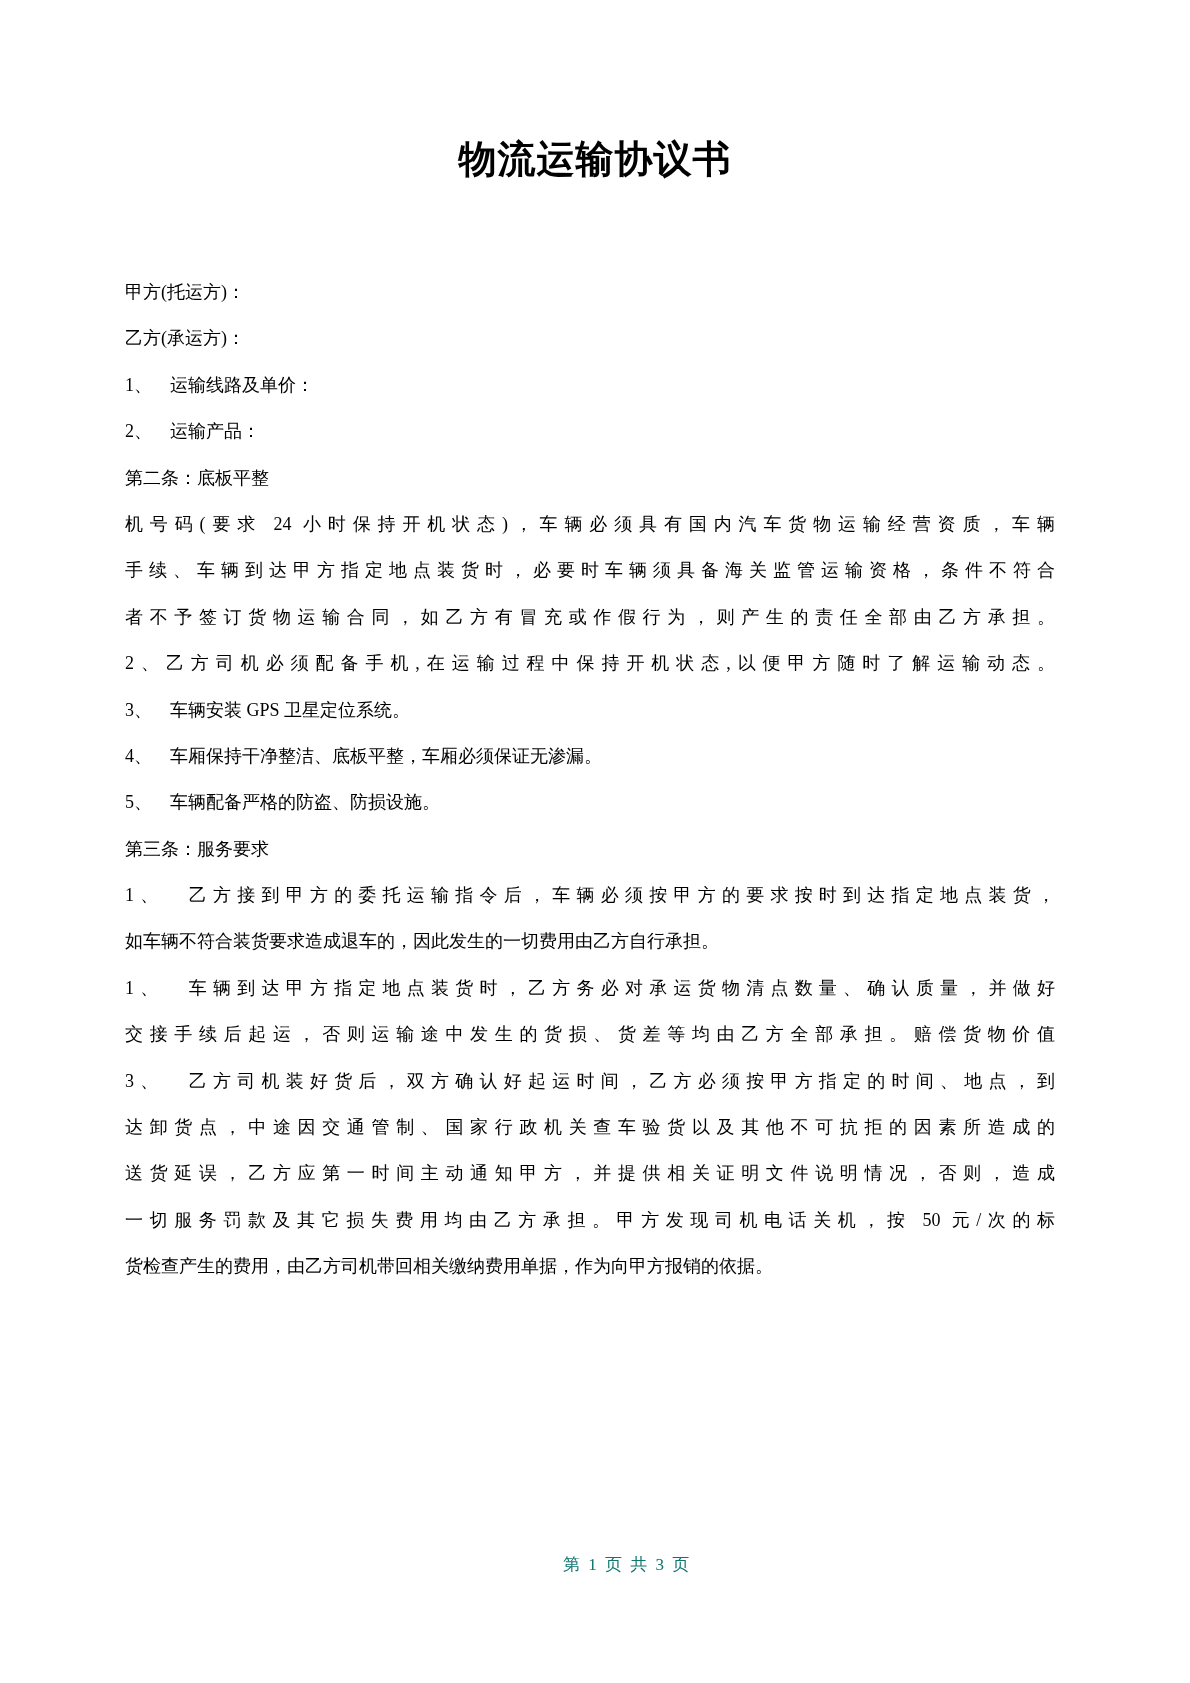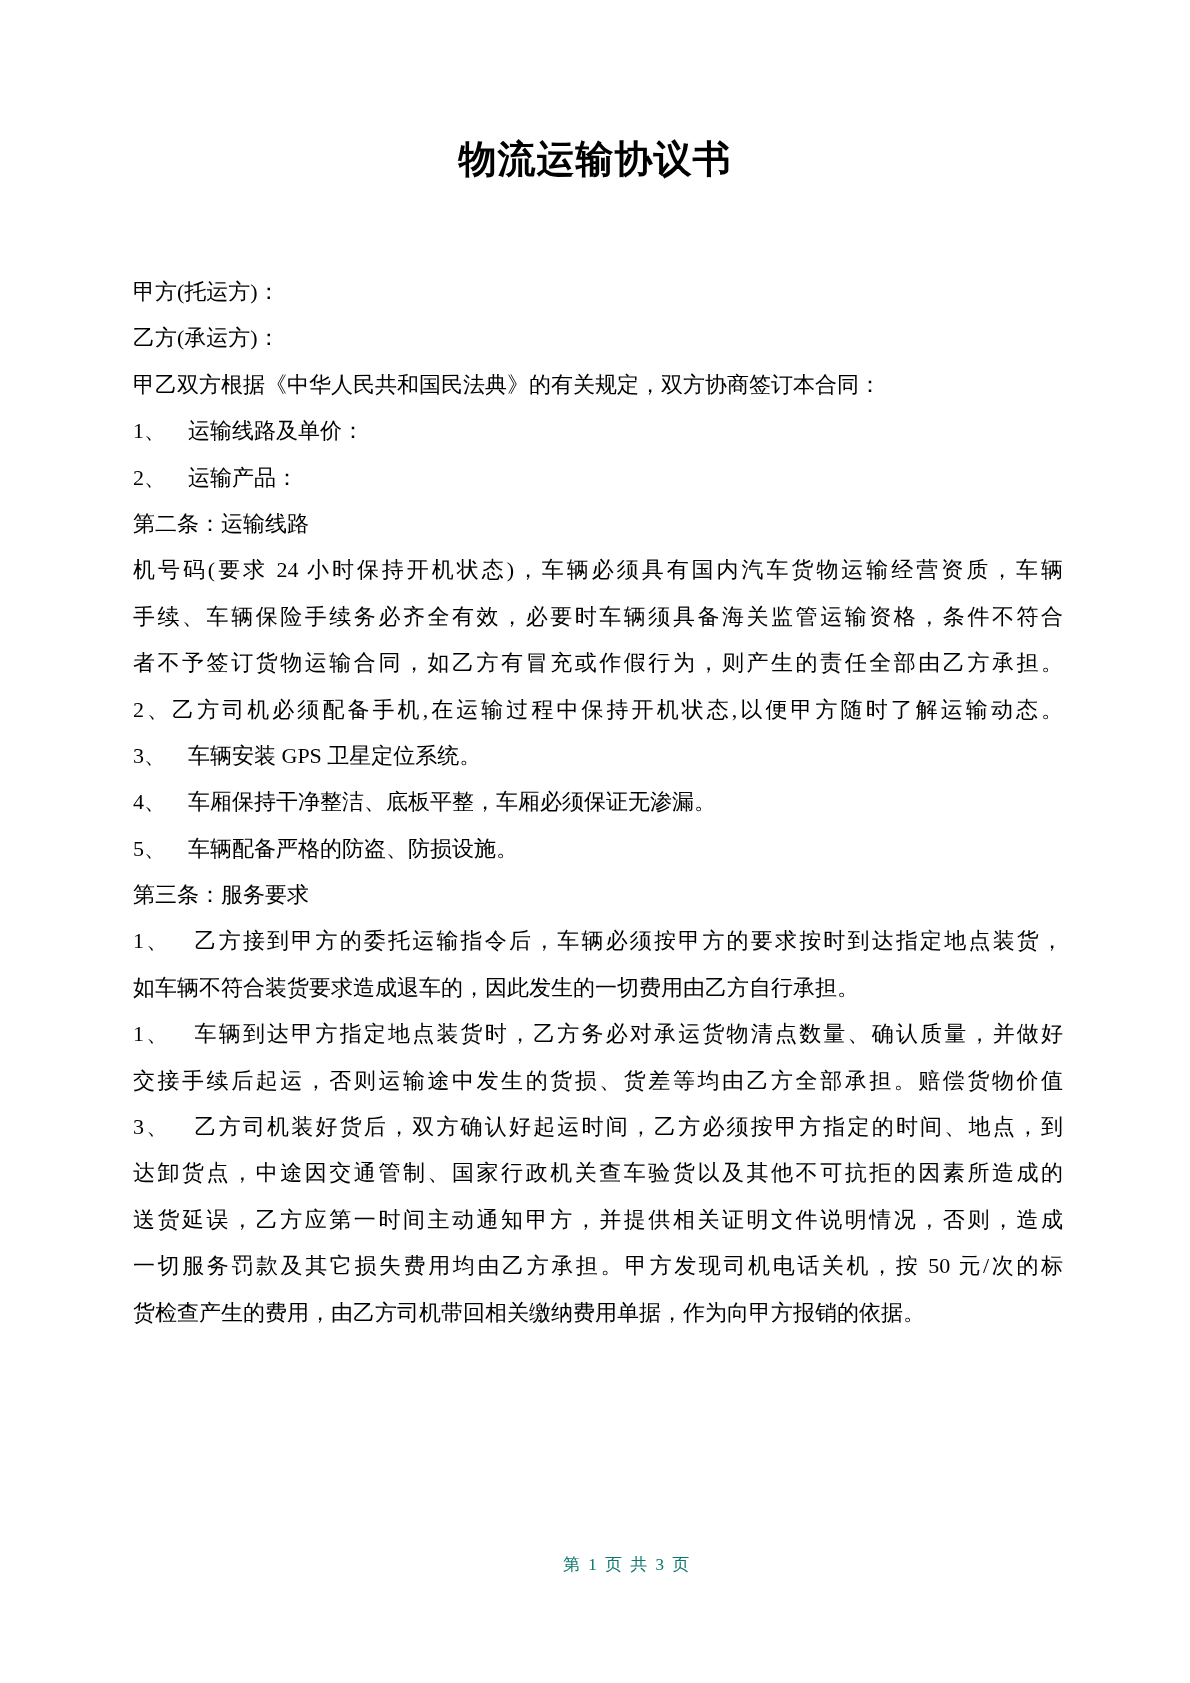--- a/index.html
+++ b/index.html
@@ -24,23 +24,23 @@
     margin: 0;
     text-align: center;
     font-size: 38px;
     font-weight: 700;
     line-height: 1.25;
     letter-spacing: 1px;
   }
   .content {
     position: absolute;
     top: 269px;
-    left: 133px;
+    left: 125px;
     width: 930px;
-    font-size: 22px;
+    font-size: 18px;
   }
   .line {
     height: 46.4px;
     line-height: 46.4px;
     text-align: left;
   }
   .line.full {
     text-align: justify;
     text-align-last: justify;
   }
@@ -58,26 +58,25 @@
 </style>
 </head>
 <body>
 
 <div class="page">
   <h1 class="doc-title">物流运输协议书</h1>
 
   <div class="content" id="content">
       <div class="line">甲方(托运方)：</div>
       <div class="line">乙方(承运方)：</div>
-      <div class="line">甲乙双方根据《中华人民共和国民法典》的有关规定，双方协商签订本合同：</div>
       <div class="line">1、　运输线路及单价：</div>
       <div class="line">2、　运输产品：</div>
-      <div class="line">第二条：运输线路</div>
+      <div class="line">第二条：底板平整</div>
       <div class="line full">机号码(要求 24 小时保持开机状态)，车辆必须具有国内汽车货物运输经营资质，车辆</div>
-      <div class="line full">手续、车辆保险手续务必齐全有效，必要时车辆须具备海关监管运输资格，条件不符合</div>
+      <div class="line full">手续、车辆到达甲方指定地点装货时，必要时车辆须具备海关监管运输资格，条件不符合</div>
       <div class="line full">者不予签订货物运输合同，如乙方有冒充或作假行为，则产生的责任全部由乙方承担。</div>
       <div class="line full">2、乙方司机必须配备手机,在运输过程中保持开机状态,以便甲方随时了解运输动态。</div>
       <div class="line">3、　车辆安装 GPS 卫星定位系统。</div>
       <div class="line">4、　车厢保持干净整洁、底板平整，车厢必须保证无渗漏。</div>
       <div class="line">5、　车辆配备严格的防盗、防损设施。</div>
       <div class="line">第三条：服务要求</div>
       <div class="line full">1、　乙方接到甲方的委托运输指令后，车辆必须按甲方的要求按时到达指定地点装货，</div>
       <div class="line">如车辆不符合装货要求造成退车的，因此发生的一切费用由乙方自行承担。</div>
       <div class="line full">1、　车辆到达甲方指定地点装货时，乙方务必对承运货物清点数量、确认质量，并做好</div>
       <div class="line full">交接手续后起运，否则运输途中发生的货损、货差等均由乙方全部承担。赔偿货物价值</div>

